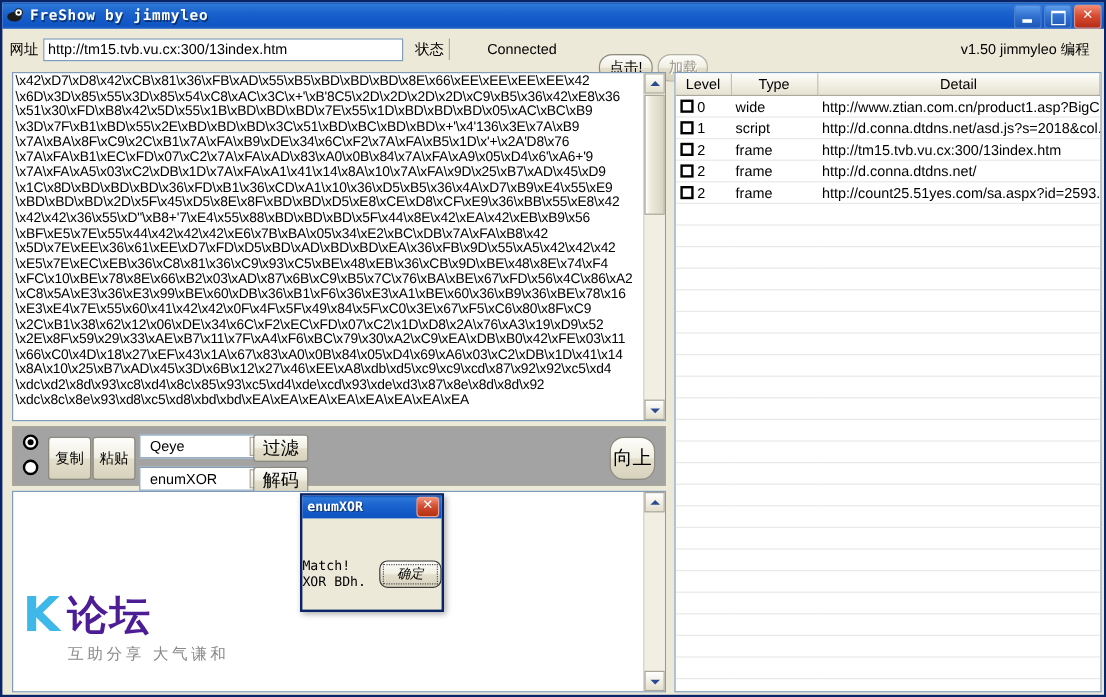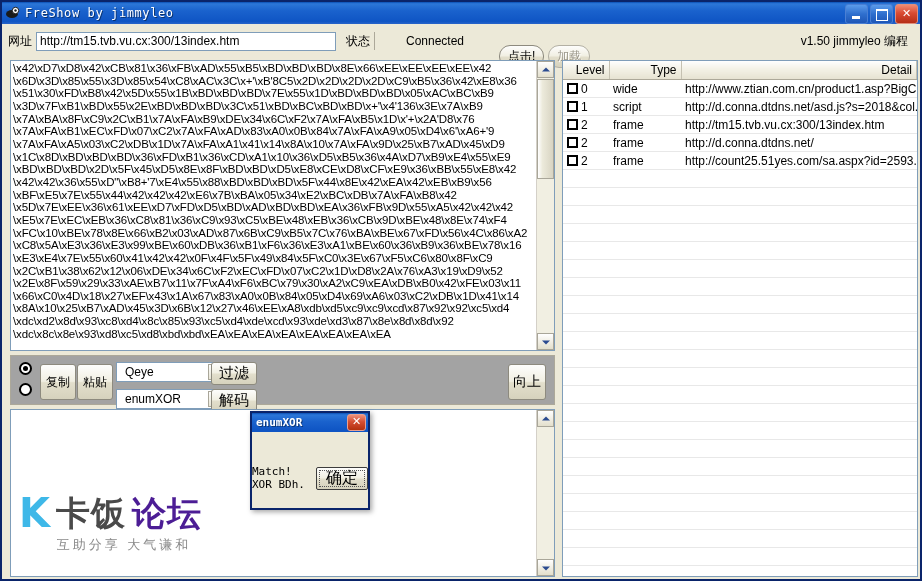--- a/index.html
+++ b/index.html
@@ -12,21 +12,21 @@
        border:2px solid #0a246a;background:#ece9d8;}
 
   
   .titlebar{
     height:22px;
     background:linear-gradient(to bottom,#0a4fb4 0%,#2c77d8 8%,#1a62cd 40%,#0f55c4 88%,#2864c9 100%);
     display:flex;align-items:center;padding:0 2px 0 3px;position:relative;
   }
   .tb-icon{width:16px;height:16px;position:relative;flex:0 0 auto;margin-right:4px;}
   .tb-title{
-    color:#fff;font-weight:normal;font-size:12px;letter-spacing:.6px;
+    color:#fff;font-weight:bold;font-size:12px;letter-spacing:.6px;
     font-family:"DejaVu Sans Mono","Liberation Mono",monospace;
     text-shadow:1px 1px 0 rgba(0,0,0,.45);white-space:nowrap;
   }
   .tb-btns{position:absolute;right:2px;top:2px;display:flex;gap:2px;}
   .tb-btn{width:21px;height:18px;border:1px solid #4a7fd4;border-radius:3px;
           background:linear-gradient(to bottom,#5b9bea,#2f6fce 50%,#1e56b6);
           position:relative;}
   .tb-btn.close{background:linear-gradient(to bottom,#f08a72,#d94b33 45%,#b52e17);
                 border-color:#e08f7c;}
   .tb-btn .gl{position:absolute;left:0;right:0;top:0;bottom:0;color:#fff;
@@ -84,21 +84,21 @@
 
   
   .listpanel{
     position:absolute;left:560px;top:2px;right:2px;bottom:2px;
     border:1px solid #7f9db9;background:#fff;box-sizing:border-box;overflow:hidden;
   }
   table.lv{border-collapse:collapse;width:100%;table-layout:fixed;}
   table.lv th{
     background:linear-gradient(to bottom,#fefefe,#f3f1e6 45%,#e6e2d2);
     border-right:1px solid #c5c1b2;border-bottom:1px solid #aca899;
-    font-weight:normal;font-size:12px;text-align:right;padding:2px 4px;height:17px;
+    font-weight:normal;font-size:12px;text-align:center;padding:2px 4px;height:17px;
     box-sizing:border-box;
   }
   table.lv td{
     font-size:12px;padding:1px 4px;height:18px;box-sizing:border-box;
     border-bottom:1px solid #e8e8e8;white-space:nowrap;overflow:hidden;
   }
   .cb{display:inline-block;width:11px;height:11px;border:2px solid #000;
       background:#fff;vertical-align:-1px;margin-right:3px;box-sizing:border-box;}
   .lv-empty td{height:18px;border-bottom:1px solid #e8e8e8;}
   .col-level{width:46px;} .col-type{width:72px;}
@@ -130,21 +130,21 @@
   }
   .combo .arrow::after{content:"";position:absolute;left:50%;top:50%;
     transform:translate(-50%,-40%);border-left:4px solid transparent;
     border-right:4px solid transparent;border-top:4px solid #000;}
   .sidebtn{position:absolute;width:44px;height:21px;
     background:linear-gradient(to bottom,#fdfdfc,#f1efe2 48%,#e3dfcc 52%,#d6d2bd);
     border:1px solid #8d8a7e;border-radius:3px;font-size:15px;cursor:pointer;
     display:flex;align-items:center;justify-content:center;text-align:center;}
   .upbtn{position:absolute;right:8px;top:8px;width:36px;height:34px;
     background:linear-gradient(to bottom,#fdfdfc,#f1efe2 48%,#e3dfcc 52%,#d6d2bd);
-    border:1px solid #8d8a7e;border-radius:3px;font-size:14px;cursor:pointer;
+    border:1px solid #8d8a7e;border-radius:12px;font-size:16px;cursor:pointer;
     display:flex;align-items:center;justify-content:center;}
 
   
   .bottompane{
     position:absolute;left:8px;top:351px;width:545px;bottom:2px;
     border:1px solid #7f9db9;background:#fff;box-sizing:border-box;overflow:hidden;
   }
   .bp-scroll{position:absolute;right:0;top:0;width:17px;bottom:0;background:#f1efe2;
              border-left:1px solid #d4d0c8;}
 
@@ -173,22 +173,22 @@
   .dlg-x{margin-left:auto;width:17px;height:15px;border:1px solid #e9a08f;border-radius:3px;
     background:linear-gradient(to bottom,#f0907a,#d44e33 45%,#b3300f);
     color:#fff;font-size:11px;font-weight:bold;line-height:13px;text-align:center;cursor:pointer;}
   .dlg-body{position:absolute;left:0;right:0;top:19px;bottom:0;
             display:flex;flex-direction:row;align-items:center;}
   .dlg-msg{margin-top:15px;font-size:11px;
            font-family:"DejaVu Sans Mono","Liberation Mono",monospace;}
   .dlg-ok{
     margin-top:17px;width:78px;height:21px;
     background:linear-gradient(to bottom,#fdfdfc,#f1efe2 48%,#e3dfcc 52%,#d6d2bd);
-    border:1px solid #3c3c3c;border-radius:2px;font-size:16px;cursor:pointer;
-    display:flex;align-items:center;justify-content:center;position:relative;
+    border:1px solid #3c3c3c;border-radius:7px;font-size:11px;cursor:pointer;
+    display:flex;align-items:center;justify-content:center;position:relative;font-style:italic;
   }
   .dlg-ok::before{content:"";position:absolute;left:2px;top:2px;right:2px;bottom:2px;
                   border:1px dotted #555;}
 </style>
 </head>
 <body>
 
 <div class="app">
 
   <div class="titlebar">
@@ -289,21 +289,20 @@
         <div class="sb-arrow">
             <span class="tri tri-up"></span>
           </div>
         <div class="sb-arrow sb-bot">
             <span class="tri tri-dn"></span>
           </div>
       </div>
       <div class="wm">
         <div class="wm-row">
           <span class="wm-k">K</span>
-          <span class="wm-t1">卡饭</span>
           <span class="wm-t2">论坛</span>
         </div>
         <div class="wm-sub">互助分享 大气谦和</div>
       </div>
     </div>
 
     <div class="listpanel">
       <table class="lv">
         <thead>
           <tr>

